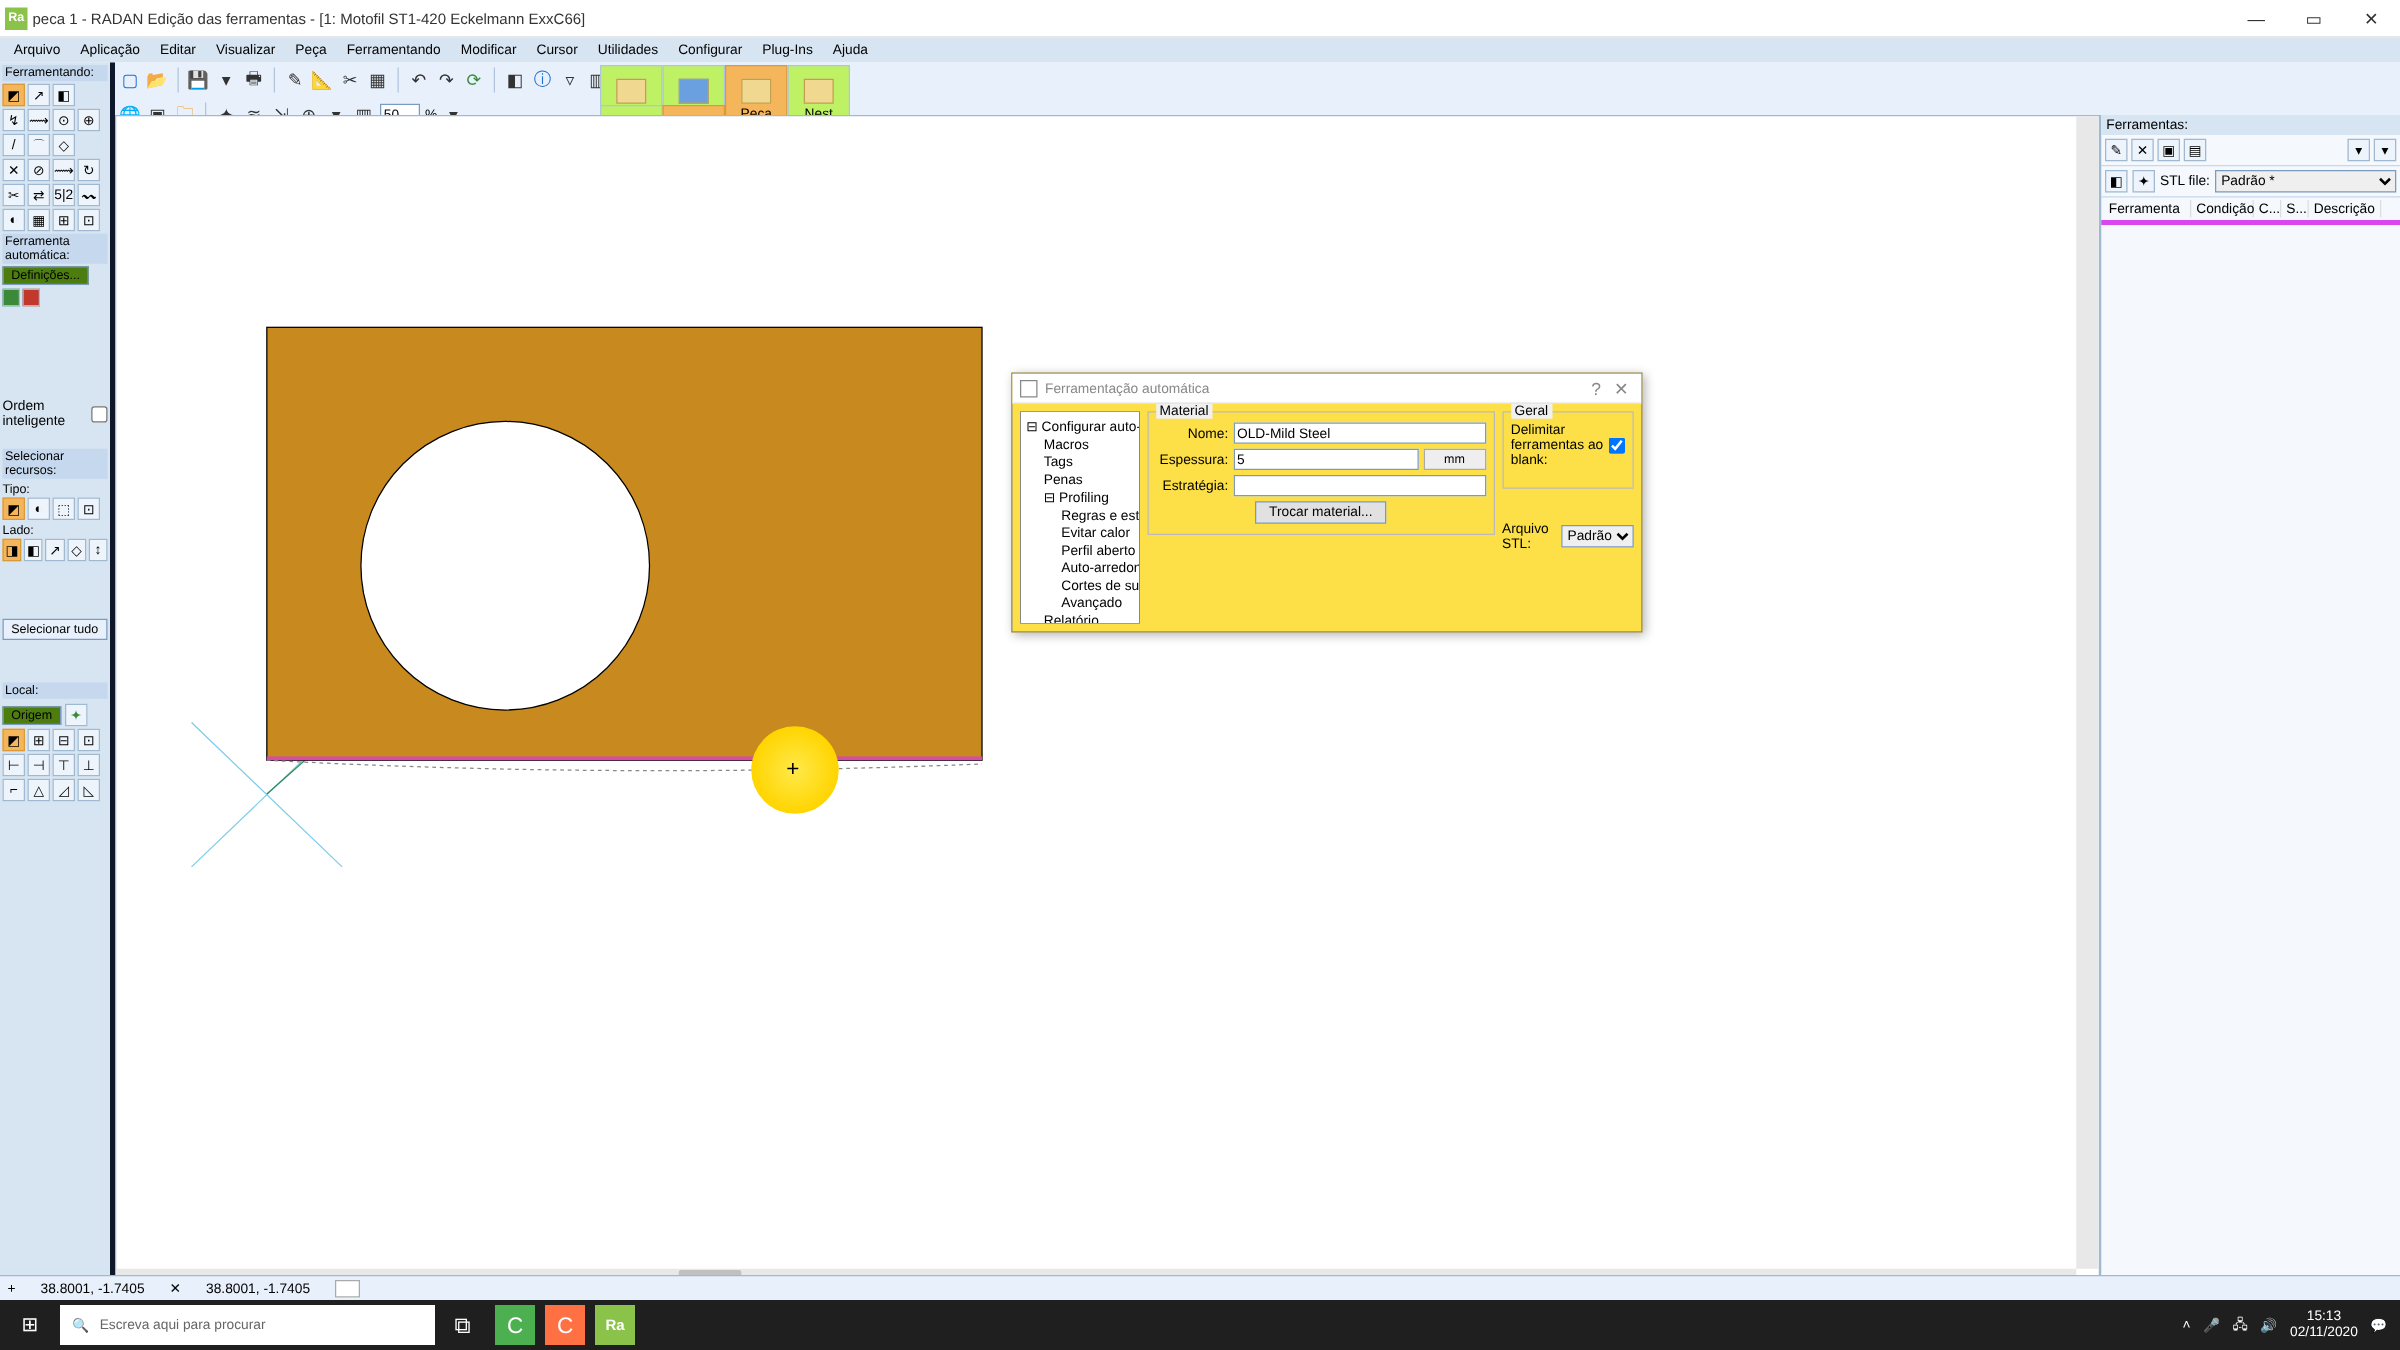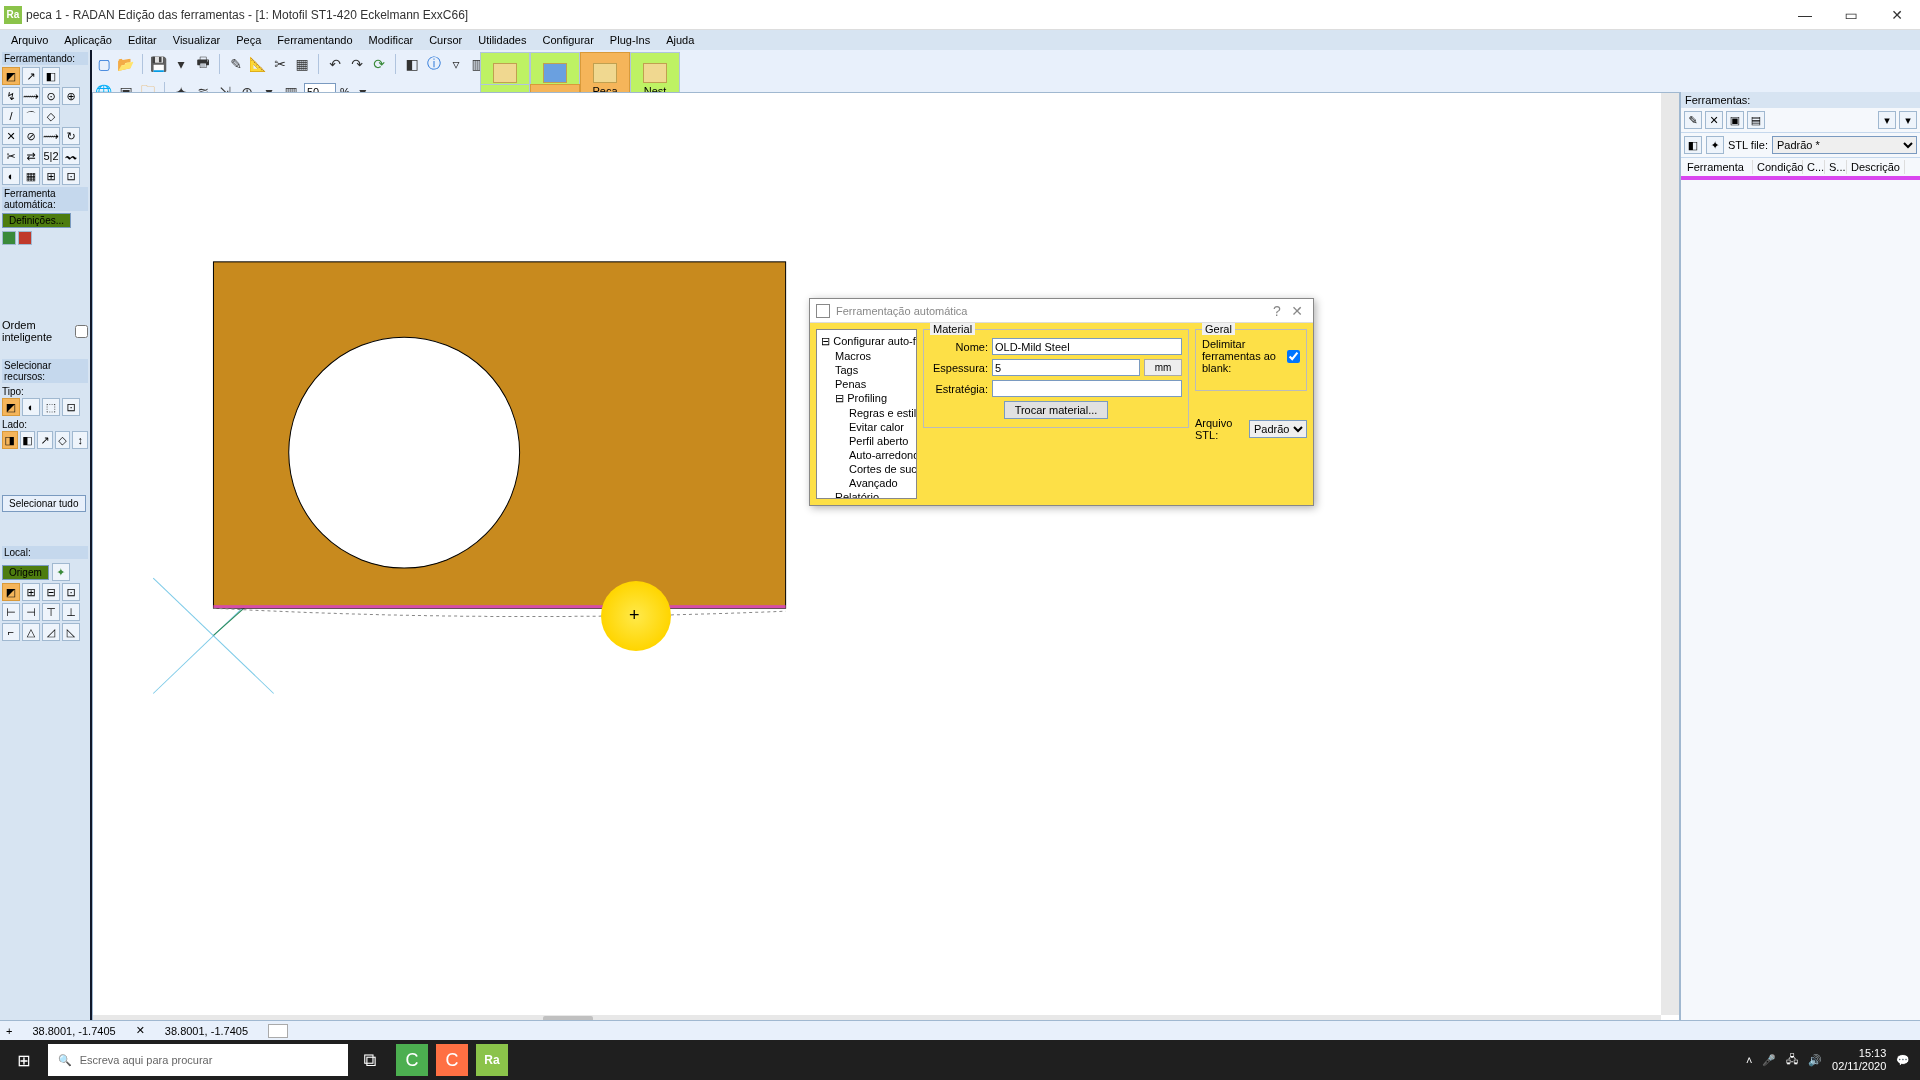--- a/index.html
+++ b/index.html
@@ -27,21 +27,21 @@
 .sep { width: 1px; height: 20px; background: #b0c4de; margin: 0 3px; }
 .zoombox { width: 32px; height: 18px; border: 1px solid #7a9ac0; background: #fff; font-size: 11px; padding: 0 2px; }
 .bigtab { width: 50px; height: 55px; display: flex; flex-direction: column; align-items: center; justify-content: center; border: 1px solid #b0c4de; background: #bef264; font-size: 10px; gap: 2px; }
 .bigtab.active { background: #f5b55a; border-color: #d99a3a; }
 .bigtab .ico { width: 24px; height: 20px; background: #f0d890; border: 1px solid #c0a050; }
 .bigtabs-top { position: absolute; left: 480px; top: 2px; display: flex; gap: 0; }
 .bigtabs-bot { position: absolute; left: 480px; top: 34px; display: flex; gap: 0; }
 .statusline { position: absolute; left: 95px; top: 52px; right: 700px; height: 16px; background: #d7e4f2; font-size: 11px; padding: 1px 4px; color: #333; display: flex; align-items: center; }
 
 
-.leftbar { position: absolute; left: 0; top: 50px; width: 92px; bottom: 46px; background: #d7e4f2; border-right: 2px solid #0f172a; padding: 2px; }
+.leftbar { position: absolute; left: 0; top: 50px; width: 92px; bottom: 46px; background: #d7e4f2; border-right: 4px solid #0f172a; padding: 2px; }
 .leftbar .hdr { background: #c5d8ed; font-size: 10px; padding: 1px 2px; margin-bottom: 2px; }
 .iconrow { display: flex; gap: 2px; margin-bottom: 2px; }
 .sqbtn { width: 18px; height: 18px; border: 1px solid #a0b8d0; background: #eef4fb; display: flex; align-items: center; justify-content: center; font-size: 11px; }
 .sqbtn.sel { background: #f5b55a; border-color: #d99a3a; }
 .lblrow { display: flex; align-items: center; gap: 3px; font-size: 10px; padding: 2px 0; }
 .defbtn { border: 1px solid #7a9ac0; background: #4d7c0f; padding: 1px 6px; font-size: 10px; }
 .selbtn { border: 1px solid #7a9ac0; background: #e8f0fb; padding: 2px 6px; font-size: 10px; margin: 4px 0; display: inline-block; }
 
 
 .canvas { position: absolute; left: 92px; top: 92px; right: 240px; bottom: 46px; background: #fff; border: 1px solid #a0b8d0; overflow: hidden; }
@@ -68,40 +68,40 @@
 .dbody { display: flex; padding: 6px; gap: 6px; }
 .treebox { width: 140px; height: 170px; border: 1px solid #888; background: #fff; padding: 4px; overflow: auto; }
 .treebox .tnode { font-size: 11px; padding: 1px 0; white-space: nowrap; }
 .treebox .tind1 { padding-left: 14px; }
 .treebox .tind2 { padding-left: 28px; }
 .grp { border: 1px solid #bbb; padding: 8px 6px 4px; position: relative; margin-bottom: 6px; }
 .grp .glabel { position: absolute; top: -7px; left: 6px; background: #f0f0f0; padding: 0 3px; font-size: 11px; }
 .frow { display: flex; align-items: center; margin-bottom: 4px; gap: 4px; }
 .frow label { width: 58px; text-align: right; font-size: 11px; }
 .frow input[type=text] { flex: 1; height: 17px; border: 1px solid #7a9ac0; font-size: 11px; padding: 0 2px; }
-.frow .unit { width: 38px; height: 17px; border: 1px solid #aaa; background: #eee; font-size: 10px; display: flex; align-items: center; justify-content: center; }
+.frow .unit { width: 50px; height: 17px; border: 1px solid #aaa; background: #eee; font-size: 10px; display: flex; align-items: center; justify-content: center; }
 .dbtn { border: 1px solid #7a9ac0; background: #e1e1e1; padding: 2px 10px; font-size: 11px; }
 .dbtn.primary { border: 1px solid #2a6fc9; background: #e8f0fb; }
 .dfooter { display: flex; align-items: center; padding: 4px 8px 8px; gap: 6px; }
 .midcol { flex: 1; display: flex; flex-direction: column; }
 .rightcol { width: 160px; }
 
 
 .statusbar { position: absolute; left: 0; right: 0; bottom: 40px; height: 20px; background: #e8f0fb; border-top: 1px solid #a0b8d0; display: flex; align-items: center; font-size: 11px; padding: 0 6px; gap: 20px; }
 
 
 .taskbar { position: absolute; left: 0; right: 0; bottom: 0; height: 40px; background: #1f1f1f; display: flex; align-items: center; color: #fff; }
 .startbtn { width: 48px; height: 40px; display: flex; align-items: center; justify-content: center; font-size: 16px; }
 .searchbox { width: 300px; height: 32px; background: #fff; color: #666; display: flex; align-items: center; padding: 0 10px; gap: 8px; font-size: 13px; }
 .taskicon { width: 44px; height: 40px; display: flex; align-items: center; justify-content: center; font-size: 18px; }
 .taskicon.green { background: #4caf50; color: #fff; width: 32px; height: 32px; margin: 4px; }
 .taskicon.orange { background: #ff7043; color: #fff; width: 32px; height: 32px; margin: 4px; }
 .taskicon.radan { background: #8bc34a; color: #fff; width: 32px; height: 32px; margin: 4px; font-size: 12px; font-weight: bold; }
 .tray { margin-left: auto; display: flex; align-items: center; gap: 10px; padding-right: 10px; font-size: 11px; }
-.clock { text-align: right; line-height: 1.2; }
+.clock { text-align: center; line-height: 1.2; }
 
 
 .highlight { position: absolute; width: 70px; height: 70px; border-radius: 50%; background: radial-gradient(circle, #ffe94a 0%, #ffd500 70%, rgba(255,213,0,0) 100%); }
 .crosshair { position: absolute; font-size: 18px; color: #000; }
 </style>
 </head>
 <body>
 
 <div class="titlebar">
   <div class="appicon">Ra</div>

